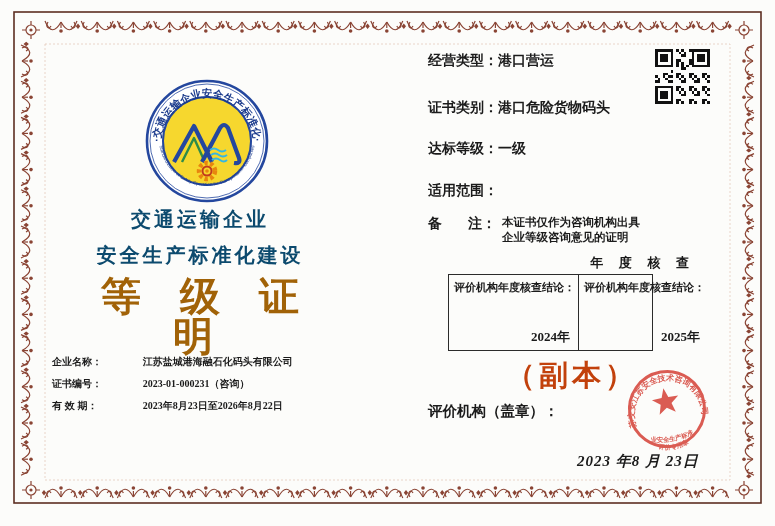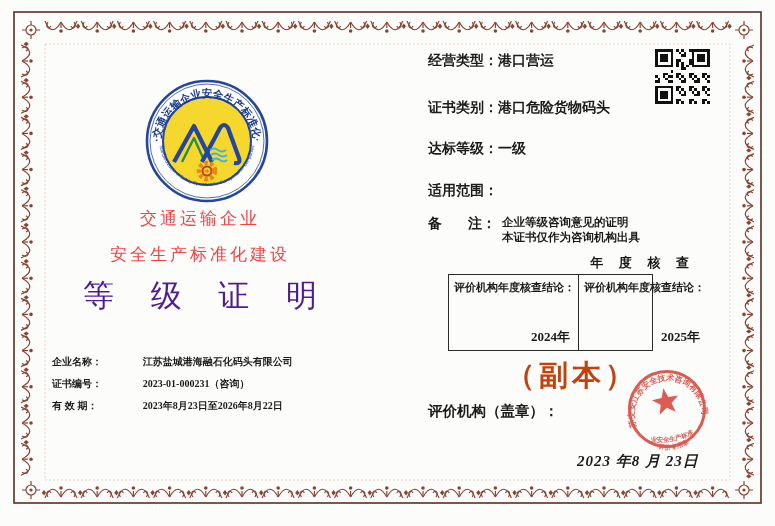--- a/index.html
+++ b/index.html
@@ -8,23 +8,23 @@
   .cert{position:relative;width:775px;height:526px;background:#fcfcfa;}
 
   
   .border-svg{position:absolute;left:0;top:0;width:775px;height:526px;}
 
   
   .emblem{position:absolute;left:144px;top:78px;width:126px;height:126px;}
 
   
   .title-block{position:absolute;left:50px;top:201px;width:300px;text-align:center;}
-  .title-line1,.title-line2{font-size:17px;font-weight:normal;color:#ef4444;
+  .title-line1,.title-line2{font-size:20px;font-weight:bold;color:#0c4a6e;
       letter-spacing:3px;line-height:36px;}
-  .title-line3{font-size:31px;font-weight:normal;color:#4c1d95;
+  .title-line3{font-size:40px;font-weight:bold;color:#a16207;
       letter-spacing:14px;line-height:40px;margin-top:3px;text-indent:14px;}
 
   
   .company{position:absolute;left:52px;top:355px;font-size:10px;}
   .company .row{margin-bottom:8px;white-space:nowrap;}
   .company .lbl{display:inline-block;width:88px;font-weight:bold;}
   .company .val{font-weight:bold;font-family:"Liberation Serif", serif;}
 
   
   .field{position:absolute;left:428px;font-size:14px;font-weight:bold;white-space:nowrap;}
@@ -213,22 +213,22 @@
     <span>证书类别：</span><span>港口危险货物码头</span>
   </div>
   <div class="field f-scope">
     <span>适用范围：</span>
   </div>
 
   <div class="remark">
     <span class="r1">备</span>
     <span class="r2">注：</span>
     <div class="note">
+      <div>本证书仅作为咨询机构出具</div>
       <div>企业等级咨询意见的证明</div>
-      <div>本证书仅作为咨询机构出具</div>
     </div>
   </div>
 
   <div class="annual-title">年 度 核 查</div>
   <div class="annual-table">
     <div class="annual-cell">
       <div class="concl">评价机构年度核查结论：</div>
       <div class="year">2024年</div>
     </div>
     <div class="annual-cell">

